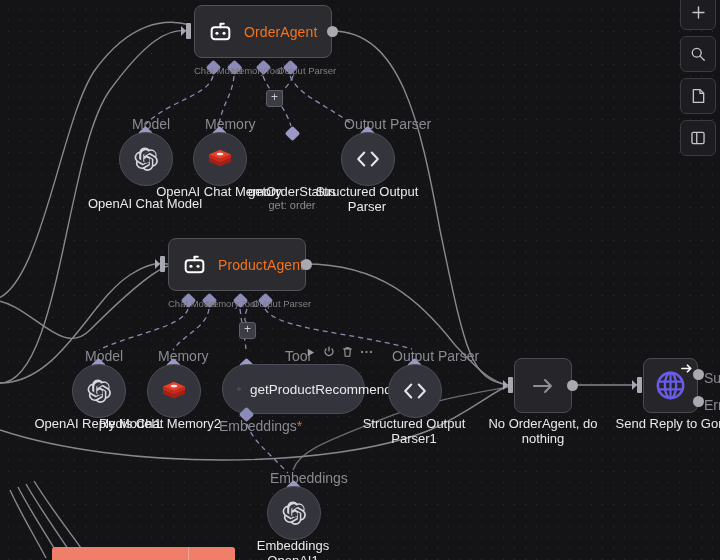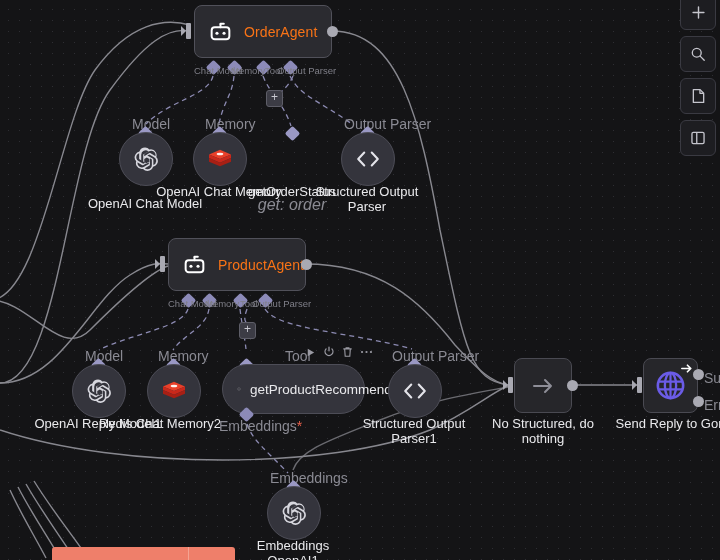--- a/index.html
+++ b/index.html
@@ -18,22 +18,22 @@
         background:#2b2b30;border:1px solid #4a4a52;
         display:flex;align-items:center;}
   .node.agent{background:#2b2b30;border-color:#51515a;}
   .node-title{color:#f97316;font-size:14px;letter-spacing:.1px;}
   .node.noop{background:#26262a;border-color:#4a4a52;justify-content:center;}
   .node.http{background:#26262a;border-color:#4a4a52;justify-content:center;}
 
   
   .caption{position:absolute;color:#e9e9ec;font-size:13px;text-align:center;
            line-height:15px;white-space:pre-line;pointer-events:none;}
-  .subcaption{position:absolute;color:#8b8b93;font-size:16px;text-align:center;
-              line-height:14px;pointer-events:none;font-style:italic;}
+  .subcaption{position:absolute;color:#8b8b93;font-size:11px;text-align:center;
+              line-height:14px;pointer-events:none;}
 
   
   .circ{position:absolute;width:52px;height:52px;border-radius:50%;
         background:#34343c;border:1px solid #4d4d57;
         display:flex;align-items:center;justify-content:center;}
 
   
   .pill{position:absolute;box-sizing:border-box;height:50px;border-radius:25px;
         background:#34343c;border:1px solid #4d4d57;
         display:flex;align-items:center;gap:9px;padding:0 14px;}
@@ -287,21 +287,21 @@
   <div class="caption" style="left:225px;top:538px;width:136px">Embeddings
 OpenAI1</div>
 
   <div class="instub" style="left:508px;top:377px"></div>
   <div class="node noop" style="left:514px;top:358px;width:58px;height:55px">
     <svg width="28" height="20" viewBox="0 0 28 20">
       <path d="M5 10h17M16 4l6 6-6 6" fill="none" stroke="#8e8e98" stroke-width="2" stroke-linecap="round" stroke-linejoin="round"></path>
     </svg>
   </div>
   <div class="outdot" style="left:567px;top:380px"></div>
-  <div class="caption" style="left:473px;top:416px;width:140px">No Structured, do nothing</div>
+  <div class="caption" style="left:473px;top:416px;width:140px">No OrderAgent, do nothing</div>
 
   <div class="instub" style="left:637px;top:377px"></div>
   <div class="node http" style="left:643px;top:358px;width:55px;height:55px;position:absolute;">
     <svg width="33" height="33" viewBox="0 0 24 24">
       <circle cx="12" cy="12" r="9.2" fill="none" stroke="#6b5ce7" stroke-width="1.9"></circle>
       <ellipse cx="12" cy="12" rx="4.1" ry="9.2" fill="none" stroke="#6b5ce7" stroke-width="1.7"></ellipse>
       <path d="M3 9.2h18M3 14.8h18M12 2.8v18.4" stroke="#6b5ce7" stroke-width="1.6"></path>
     </svg>
     <svg width="13" height="13" viewBox="0 0 14 14" style="position:absolute;right:4px;top:3px">
       <path d="M2 7h9M8 3.5 11.6 7 8 10.5" fill="none" stroke="#fff" stroke-width="1.8" stroke-linecap="round" stroke-linejoin="round"></path>

